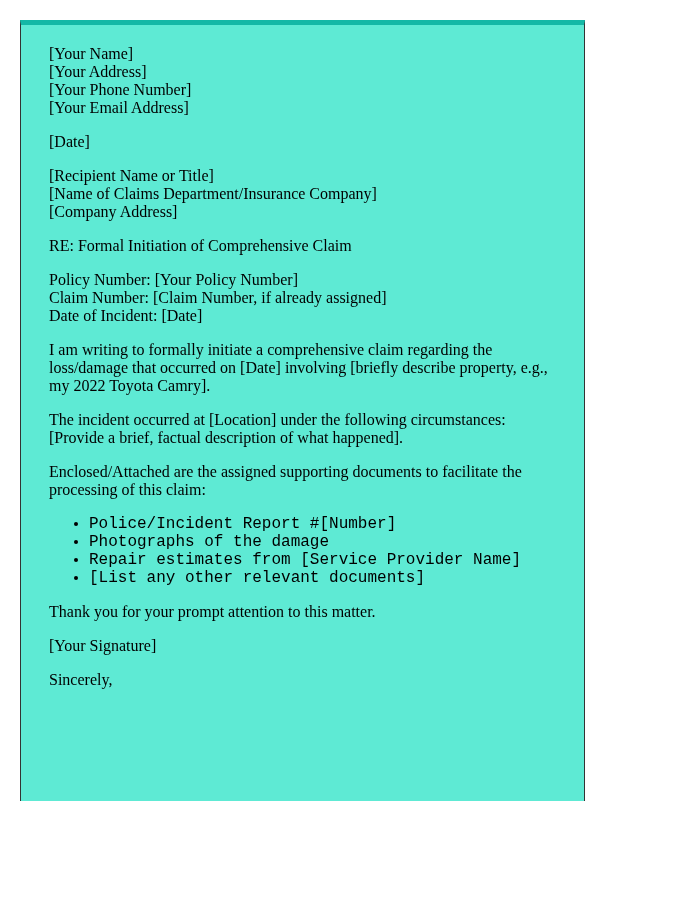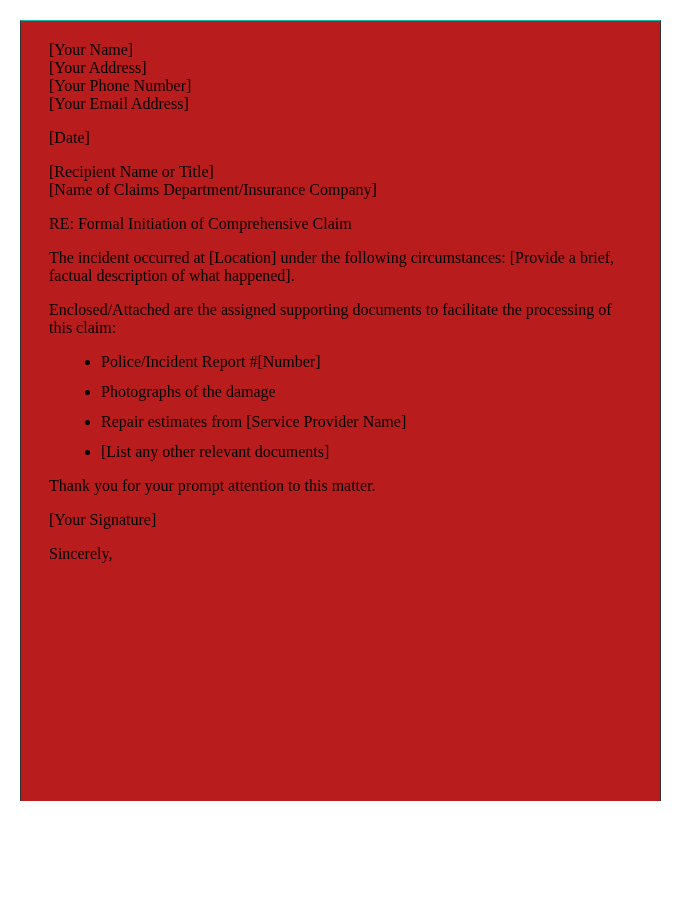--- a/index.html
+++ b/index.html
@@ -10,28 +10,28 @@
   body {
     width: 700px;
     height: 900px;
     position: relative;
     overflow: hidden;
   }
   .page {
     position: absolute;
     left: 20px;
     top: 20px;
-    width: 641px;
+    width: 565px;
     height: 781px;
     box-sizing: border-box;
     border-left: 1px solid #333333;
     border-right: 1px solid #333333;
-    border-top: 1px solid #14b8a6;
+    border-top: 5px solid #14b8a6;
     overflow: hidden;
-    background: #b91c1c;
+    background: #5eead4;
   }
   .content {
     padding: 20px 28px 0 28px;
     font-family: "Liberation Serif", "DejaVu Serif", serif;
     font-size: 16px;
     line-height: 18px;
     color: #000000;
   }
   .content p {
     margin: 0 0 16px 0;
@@ -44,48 +44,56 @@
   }
   b, .bold {
     font-weight: normal;
   }
   ul.docs {
     margin: 0 0 16px 0;
     padding-left: 40px;
     list-style: disc;
   }
   ul.docs li {
-    margin: 12px;
+    margin: 0;
     padding: 0;
+    font-family: Liberation Mono, monospace;
   }
 </style>
 </head>
 <body>
 
 <div class="page">
   <div class="content">
 
     <p class="block">
       <span class="line">[Your Name]</span>
       <span class="line">[Your Address]</span>
       <span class="line">[Your Phone Number]</span>
       <span class="line">[Your Email Address]</span>
     </p>
 
     <p>[Date]</p>
 
     <p class="block">
       <span class="line">[Recipient Name or Title]</span>
       <span class="line">[Name of Claims Department/Insurance Company]</span>
+      <span class="line">[Company Address]</span>
     </p>
 
     <p class="bold">RE: Formal Initiation of Comprehensive Claim</p>
 
+    <p class="block">
+      <span class="line"><b>Policy Number:</b> <span>[Your Policy Number]</span></span>
+      <span class="line"><b>Claim Number:</b> <span>[Claim Number, if already assigned]</span></span>
+      <span class="line"><b>Date of Incident:</b> <span>[Date]</span></span>
+    </p>
 
 
+    <p>I am writing to formally initiate a comprehensive claim regarding the loss/damage that occurred on [Date] involving [briefly describe property, e.g., my 2022 Toyota Camry].</p>
 
     <p>The incident occurred at [Location] under the following circumstances: [Provide a brief, factual description of what happened].</p>
 
     <p>Enclosed/Attached are the assigned supporting documents to facilitate the processing of this claim:</p>
 
     <ul class="docs">
       <li>Police/Incident Report #[Number]</li>
       <li>Photographs of the damage</li>
       <li>Repair estimates from [Service Provider Name]</li>
       <li>[List any other relevant documents]</li>

